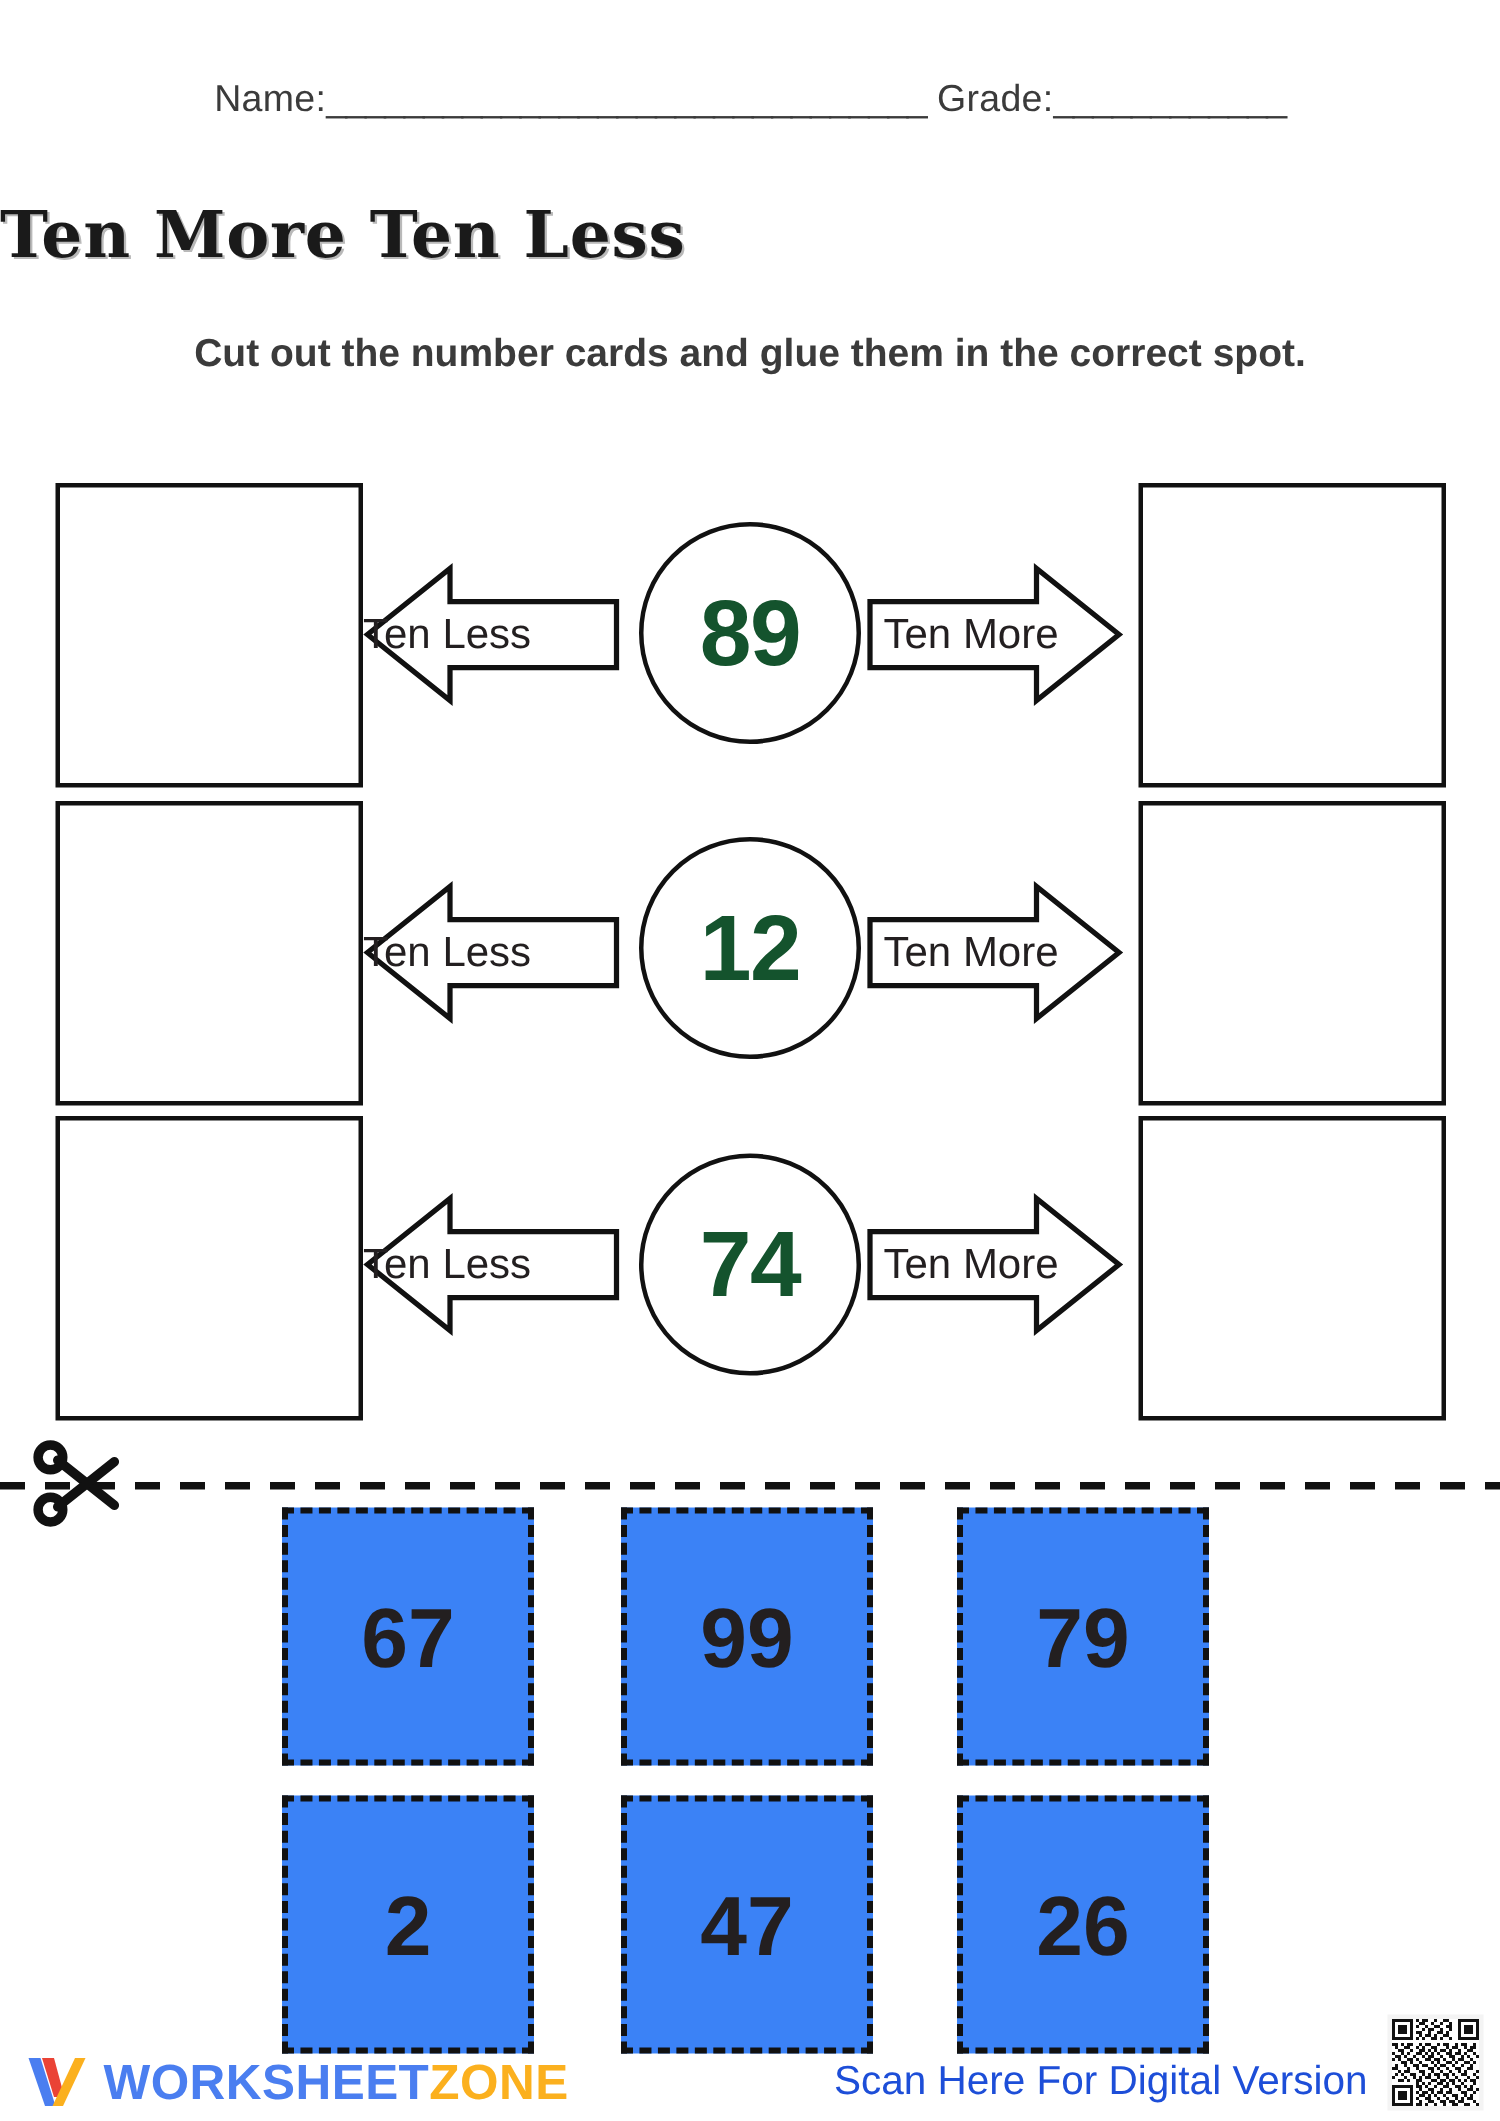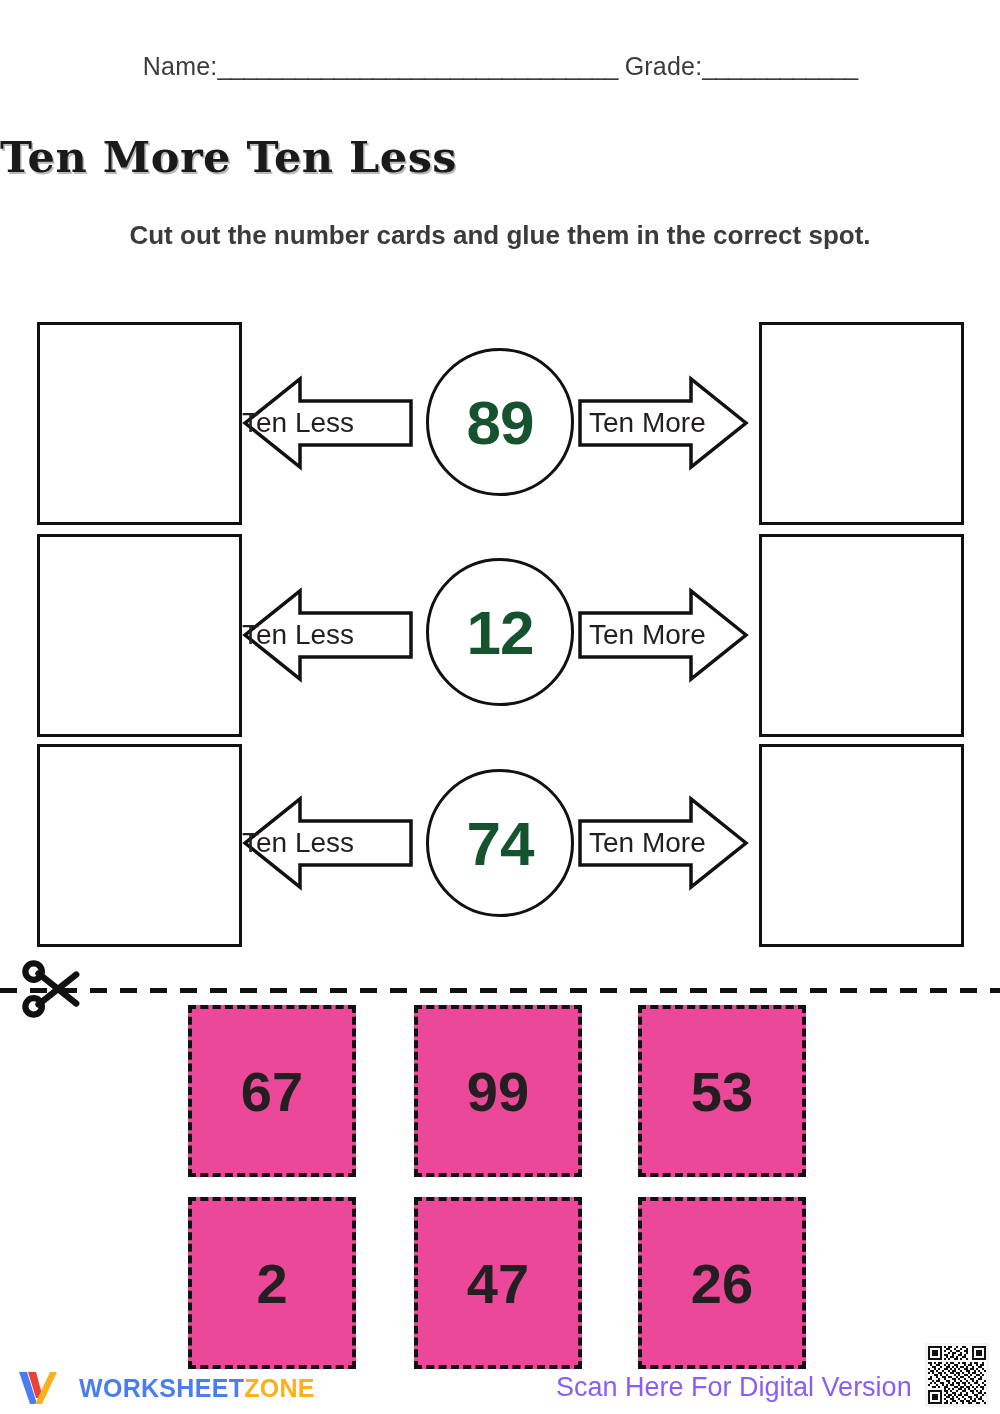--- a/index.html
+++ b/index.html
@@ -135,56 +135,55 @@
     z-index: 4;
   }
   .scissors svg { display: block; width: 62px; height: 62px; }
 
   
   .card {
     position: absolute;
     width: 168px;
     height: 172px;
     border: 4px dashed #111111;
-    background: #ec4899;
+    background: #3b82f6;
     box-sizing: border-box;
     display: flex;
     align-items: center;
     justify-content: center;
     font-size: 56px;
     font-weight: 600;
     color: #231f20;
   }
 
   
   .logo {
     position: absolute;
     left: 16px;
     top: 1368px;
     display: flex;
     align-items: center;
     gap: 9px;
   }
   .logo-mark { width: 44px; height: 40px; display: block; }
   .logo-text {
-    font-size: 25px;
+    font-size: 33px;
     font-weight: 700;
     letter-spacing: 0.3px;
     white-space: nowrap;
-    margin-left: 10px;
   }
   .logo-text .w1 { color: #4a7ef0; }
   .logo-text .w2 { color: #fbb01e; }
 
   .scan-text {
     position: absolute;
     left: 556px;
     top: 1372px;
     font-size: 27px;
-    color: #8b5cf6;
+    color: #1d4ed8;
     white-space: nowrap;
   }
   .qr {
     position: absolute;
     left: 925px;
     top: 1343px;
     width: 64px;
     height: 64px;
     background: #f4f4f4;
     padding: 3px;
@@ -275,21 +274,21 @@
         <line x1="17" y1="16" x2="56" y2="47"></line>
         <line x1="17" y1="48" x2="56" y2="17"></line>
       </g>
       <circle cx="12" cy="14" r="8.5" fill="none" stroke="#111111" stroke-width="6.5"></circle>
       <circle cx="12" cy="50" r="8.5" fill="none" stroke="#111111" stroke-width="6.5"></circle>
     </svg>
   </div>
 
   <div class="card" style="left:188px; top:1005px;">67</div>
   <div class="card" style="left:414px; top:1005px;">99</div>
-  <div class="card" style="left:638px; top:1005px;">53</div>
+  <div class="card" style="left:638px; top:1005px;">79</div>
   <div class="card" style="left:188px; top:1197px;">2</div>
   <div class="card" style="left:414px; top:1197px;">47</div>
   <div class="card" style="left:638px; top:1197px;">26</div>
 
   <div class="logo">
     <svg class="logo-mark" viewBox="0 0 44 40" xmlns="http://www.w3.org/2000/svg">
       <path d="M3 4 L14 36 L21 36 L11 4 Z" fill="#4a7ef0"></path>
       <path d="M12 4 L20 30 L27 30 L20 4 Z" fill="#ea4335"></path>
       <path d="M34 4 L41 4 L26 36 L19 36 Z" fill="#fbb01e"></path>
     </svg>

